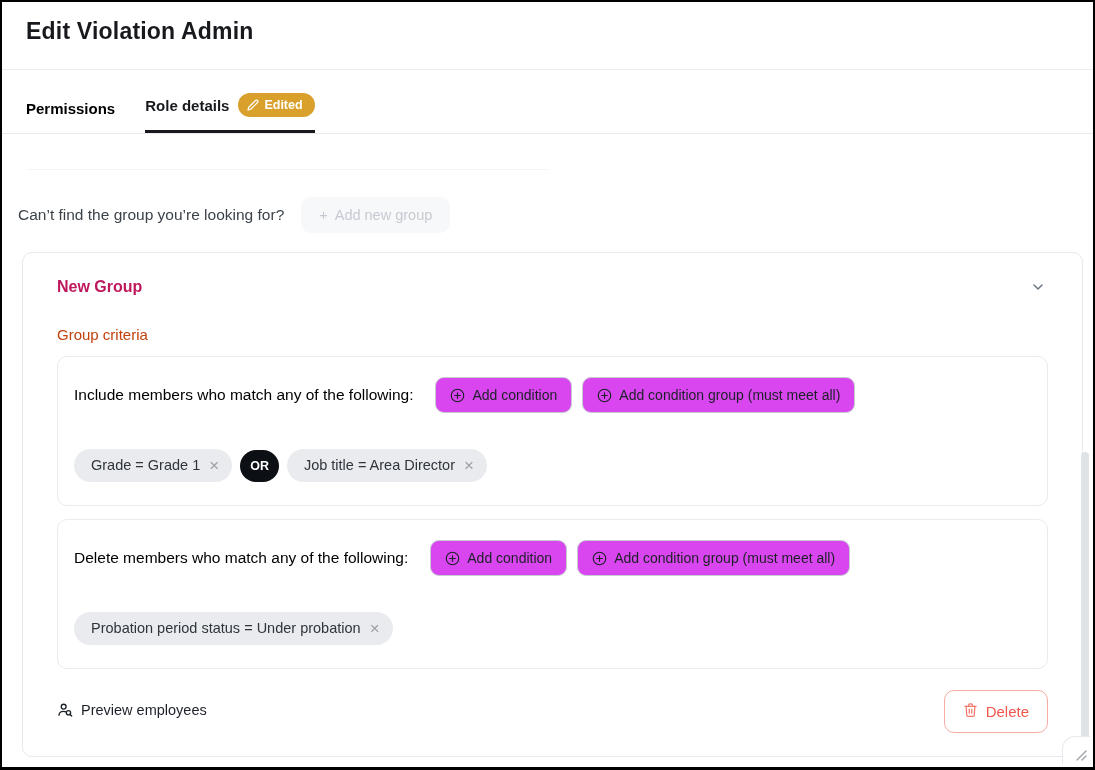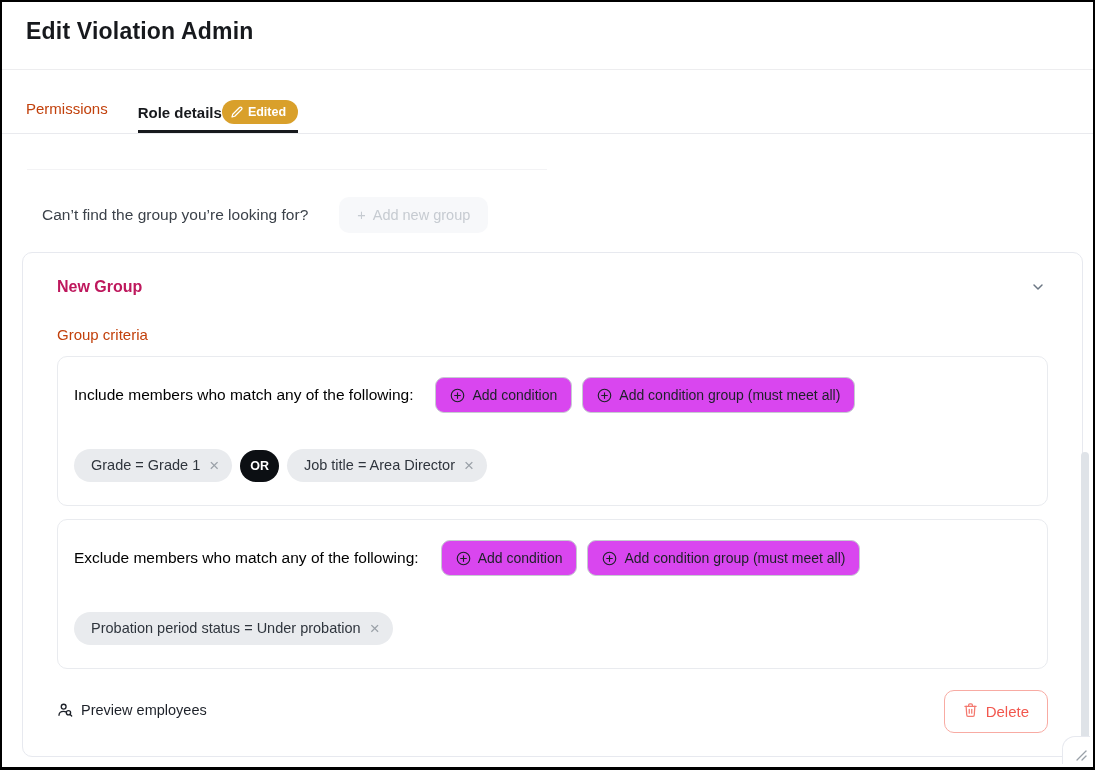--- a/index.html
+++ b/index.html
@@ -19,41 +19,41 @@
   
   .header { height: 68px; padding: 16px 24px 0 24px; border-bottom: 1px solid #ededef; }
   .page-title { font-size: 23px; font-weight: 700; color: #17191d; letter-spacing: .2px; }
 
   
   .tabs {
     display: flex; align-items: flex-end; gap: 30px;
     padding: 0 24px; height: 64px;
     border-bottom: 1px solid #e9eaee;
   }
-  .tab { padding-bottom: 16px; font-size: 15px; color: #c2410c; cursor: pointer; }
+  .tab { padding-bottom: 16px; font-size: 15px; color: #000000; cursor: pointer; font-weight: bold; }
   .tab.active {
-    display: flex; align-items: center; gap: 0;
+    display: flex; align-items: center; gap: 9px;
     color: #17191d; font-weight: 600;
     border-bottom: 3px solid #17191d;
-    padding-bottom: 6px;
+    padding-bottom: 13px;
     text-align: center;
   }
   .badge {
     display: inline-flex; align-items: center; gap: 5px;
     background: #d9a02b; color: #fff;
     border-radius: 999px; padding: 5px 12px 5px 9px;
     font-size: 12.5px; font-weight: 700;
   }
   .badge svg { display: block; }
 
   
   .faint-line { margin: 35px 0 0 25px; width: 520px; border-top: 1px solid #f3f3f5; }
 
   
-  .prompt-row { display: flex; align-items: center; gap: 31px; padding: 0 40px; margin-top: 27px; }
+  .prompt-row { display: flex; align-items: center; gap: 17px; padding: 0 16px; margin-top: 27px; }
   .prompt-text { font-size: 15.5px; color: #3c424a; }
   .btn-disabled {
     display: inline-flex; align-items: center; gap: 7px;
     background: #f7f8fa; color: #c6cbd1;
     border: none; border-radius: 10px;
     padding: 10px 18px; font-size: 14.5px;
     font-family: inherit; cursor: default;
   }
 
   
@@ -211,21 +211,21 @@
         <span class="or-pill">OR</span>
         <span class="chip">
           <span>Job title = Area Director</span>
           <span class="chip-close">×</span>
         </span>
       </div>
     </div>
 
     <div class="cond-box">
       <div class="cond-row">
-        <span class="cond-label">Exclude members who match any of the following:</span>
+        <span class="cond-label">Delete members who match any of the following:</span>
         <button class="btn-outline">
           <span>
             <svg width="15" height="15" viewBox="0 0 24 24" fill="none" stroke="#1d2127" stroke-width="1.8" stroke-linecap="round">
                 <circle cx="12" cy="12" r="10"></circle>
                 <line x1="12" y1="7.5" x2="12" y2="16.5"></line>
                 <line x1="7.5" y1="12" x2="16.5" y2="12"></line>
               </svg>
           </span>
           <span>Add condition</span>
         </button>

